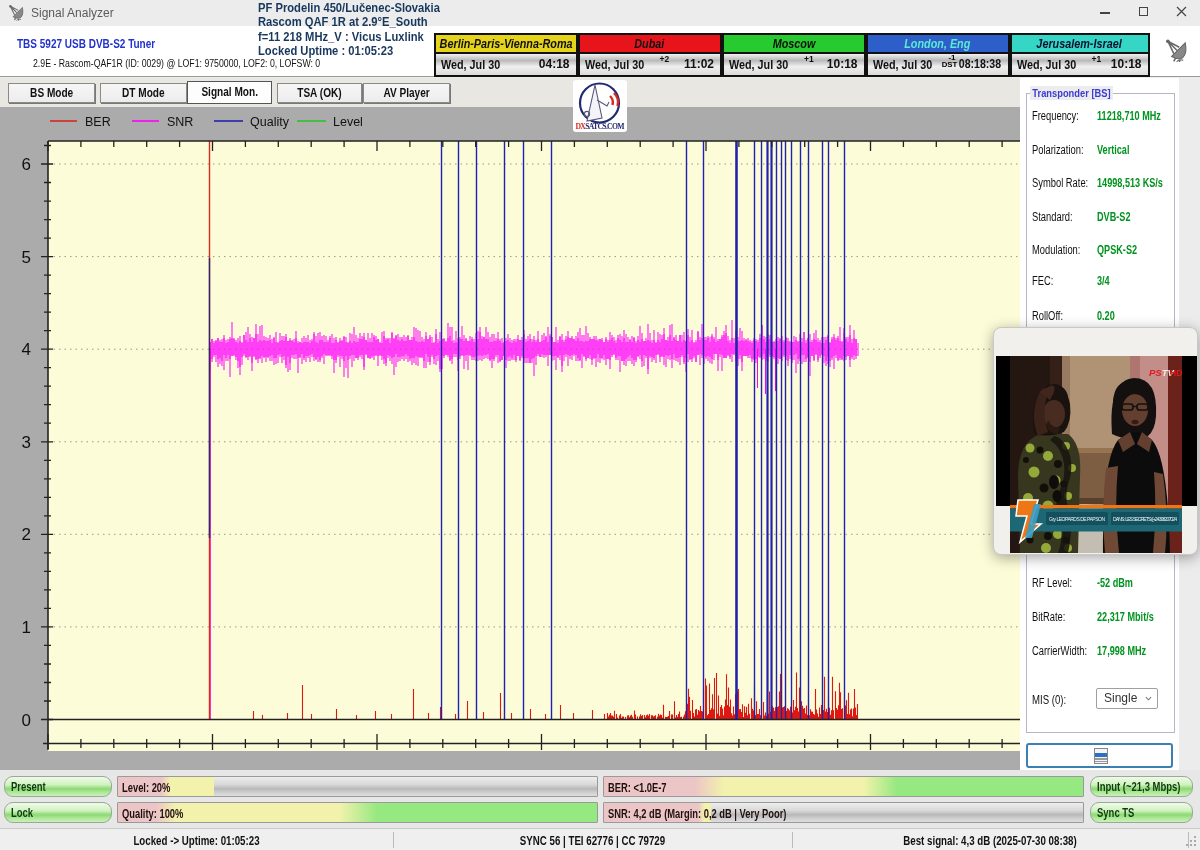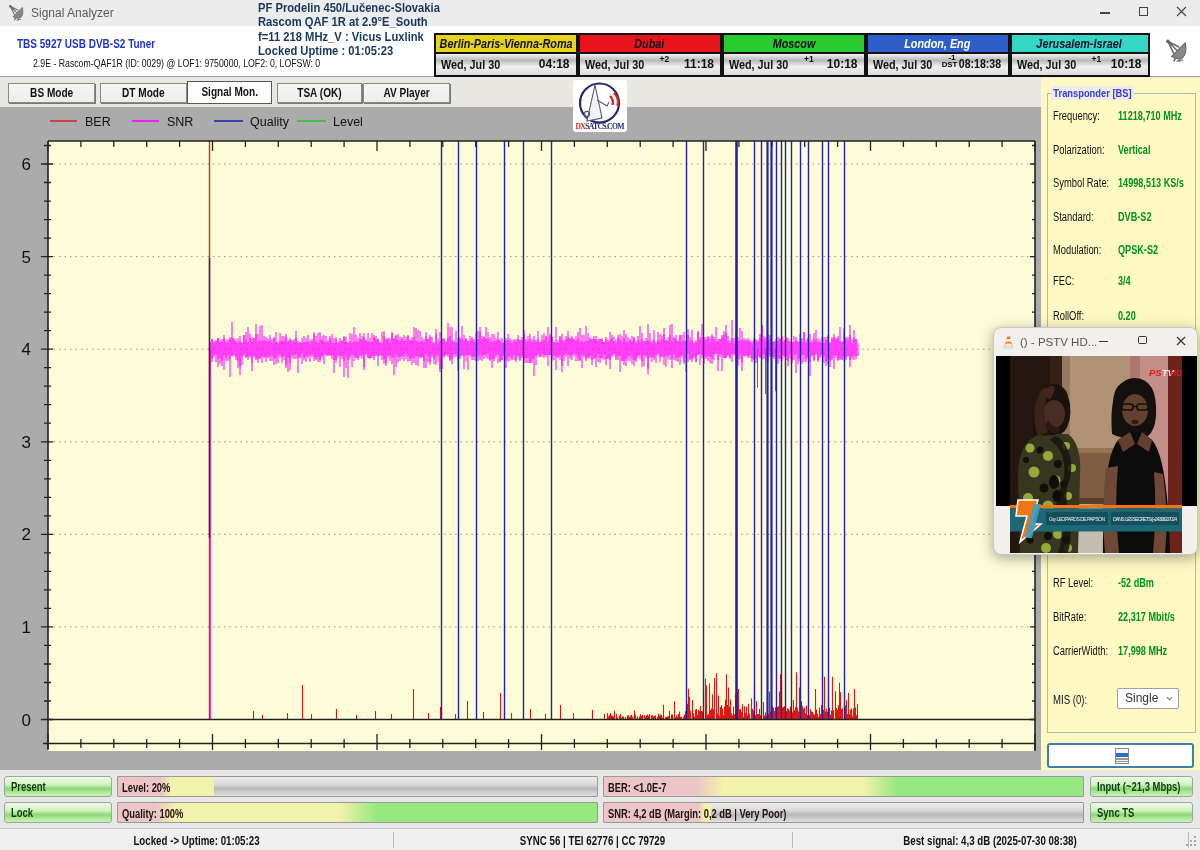--- a/index.html
+++ b/index.html
@@ -23,42 +23,42 @@
 .supd b { display:block; font-size:7.8px; line-height:8px; }
 #dish1 { left:7px; top:4px; width:18px; height:18px; }
 #dish2 { left:1163px; top:38px; width:26px; height:26px; }
 #tabrow { left:0; top:77.5px; width:1041px; height:29.5px; background:#e9e7e2; }
 .tab { position:absolute; top:83px; height:20px; background:linear-gradient(#f6f6f6,#ececec); border:1px solid #8a8a8a; box-shadow:1px 1px 0 #777; font-size:12px; font-weight:bold; color:#111; text-align:center; }
 .tab span { display:inline-block; transform:scaleX(0.84); line-height:18px; }
 .tab.active { top:81px; height:23px; background:#fdfdfd; border:1.5px solid #555; box-shadow:none; font-weight:bold; }
 .tab.active span { line-height:21px; }
 #chartwrap { left:0; top:107px; width:1041px; height:663px; }
 #logo { left:573px; top:80px; width:54px; height:52px; }
-#rightpanel { left:1041px; top:77.5px; width:159px; height:772.5px; background:#fef9c3; }
+#rightpanel { left:1020px; top:77.5px; width:159px; height:772.5px; background:#ffffff; }
 #grpbox { position:absolute; left:6px; top:15px; width:149px; height:640px; border:1px solid #b4b8c4; }
 #grptitle { position:absolute; left:10px; top:8px; background:#ececec; padding:0 3px; font-size:11.8px; font-weight:bold; color:#3a3ad6; transform:scaleX(0.79); transform-origin:left; }
 .tl { position:absolute; left:12px; font-size:12px; color:#111; transform:scaleX(0.78); transform-origin:left; white-space:nowrap; }
 .tv { position:absolute; left:77px; font-size:12px; font-weight:bold; color:#00931e; transform:scaleX(0.76); transform-origin:left; white-space:nowrap; }
 #mislab { position:absolute; left:12px; top:-86px; font-size:12px; color:#111; transform:scaleX(0.80); transform-origin:left; }
 #miscombo { position:absolute; left:76px; top:-93px; width:62px; height:21px; background:#fff; border:1px solid #a0a0a0; border-radius:2px; font-size:12px; color:#333; padding:2px 0 0 7px; }
 #miscombo .chev { position:absolute; right:5px; top:6px; width:7px; height:7px; }
 #savebtn { position:absolute; left:6px; top:665.5px; width:147px; height:25px; background:#fff; border:2px solid #3c7fb1; border-radius:3px; }
 #saveicon { position:absolute; left:66px; top:3px; width:14px; height:16px; border:1px solid #888; background:#f4f4f4; }
 #saveicon .b1 { position:absolute; left:0; top:4px; width:12px; height:4px; background:#2d6fc2; }
 #saveicon .b2 { position:absolute; left:0; top:9px; width:12px; height:1.5px; background:#999; }
 #saveicon .b3 { position:absolute; left:0; top:11.5px; width:12px; height:1.5px; background:#999; }
 #vlc { left:993px; top:326.5px; width:205px; height:228.5px; background:#f2f0ed; border-radius:8px; box-shadow:0 3px 14px rgba(0,0,0,0.35); border:1px solid #c8c8c8; }
 #vlctitle { position:absolute; left:0; top:0; width:100%; height:28px; }
 #vlccone { position:absolute; left:9px; top:7px; }
 #vlctxt { position:absolute; left:26px; top:8px; font-size:11.5px; color:#555; }
 #vlcbtns span { position:absolute; display:block; }
 #vlcvideo { position:absolute; left:1.5px; top:28px; width:201px; height:150px; background:#000; }
 #vlcpic { position:absolute; left:14px; top:0; width:172px; height:196.5px; }
 #botzone { left:0; top:769.5px; width:1200px; height:58.5px; background:#e7e7e7; }
-.gbox { position:absolute; height:21px; border:1px solid #9aa89a; border-radius:3px;
+.gbox { position:absolute; height:21px; border:1px solid #9aa89a; border-radius:9px;
   background:linear-gradient(#eefbe8 0%,#d2f2c2 40%,#8cd972 62%,#aee89a 80%,#c8f2b8 100%);
   font-size:12px; font-weight:bold; color:#0f3c0f; padding:2.5px 0 0 6px; }
 .gbox span { display:inline-block; transform:scaleX(0.79); transform-origin:left; white-space:nowrap; }
 .track { position:absolute; height:21px; border:1px solid #9a9a9a; border-radius:1px;
   background:linear-gradient(#ededed 0%,#d8d8d8 40%,#b8b8b8 62%,#cecece 80%,#dedede 100%); overflow:hidden; }
 .fill { position:absolute; left:0; top:0; height:100%; }
 .blab { position:absolute; left:4px; top:3.5px; font-size:12px; font-weight:bold; color:#201010; transform:scaleX(0.78); transform-origin:left; white-space:nowrap; }
 #statusbar { left:0; top:828px; width:1200px; height:22px; background:#efefef; border-top:1px solid #c9c9c9; }
 .sbsep { position:absolute; top:3px; width:1px; height:16px; background:#bbb; }
 .sbtxt { position:absolute; top:4.5px; font-size:12px; font-weight:bold; color:#111; text-align:center; transform:scaleX(0.81); }
@@ -96,35 +96,35 @@
       <span class="ct" style="">04:18</span>
     </div>
 </div>
 <div class="clk" style="left:577.5px;width:144.5px">
   <div class="clkh" style="background:#e8141c;color:#111">
       <span>Dubai</span>
     </div>
   <div class="clkd">
       <span class="cd">Wed, Jul 30</span>
       <span class="sup">+2</span>
-      <span class="ct" style="">11:18</span>
+      <span class="ct" style="">11:02</span>
     </div>
 </div>
 <div class="clk" style="left:722.0px;width:143.5px">
   <div class="clkh" style="background:#27cb30;color:#111">
       <span>Moscow</span>
     </div>
   <div class="clkd">
       <span class="cd">Wed, Jul 30</span>
       <span class="sup">+1</span>
       <span class="ct" style="">10:18</span>
     </div>
 </div>
 <div class="clk" style="left:865.5px;width:144.0px">
-  <div class="clkh" style="background:#2d5ec9;color:#ffffff">
+  <div class="clkh" style="background:#2d5ec9;color:#5eead4">
       <span>London, Eng</span>
     </div>
   <div class="clkd">
       <span class="cd">Wed, Jul 30</span>
       <span class="supd">
         <i>-1</i>
         <b>DST</b>
       </span>
       <span class="ct" style="transform:scaleX(0.88);transform-origin:right;">08:18:38</span>
     </div>
@@ -293,32 +293,20 @@
         <rect x="9" y="1" width="2" height="2"></rect>
         <rect x="9" y="5" width="2" height="2"></rect>
         <rect x="5" y="5" width="2" height="2"></rect>
         <rect x="9" y="9" width="2" height="2"></rect>
         <rect x="5" y="9" width="2" height="2"></rect>
         <rect x="1" y="9" width="2" height="2"></rect>
       </g>
     </svg>
 </div>
 <div class="abs" id="vlc">
-  <div id="vlctitle">
-    <span id="vlccone"><svg viewBox="0 0 12 15" width="11" height="15">
-<path d="M4.6 1 L7.4 1 L10.6 12.4 L1.4 12.4 Z" fill="#f07800"></path>
-<path d="M3.9 3.8 L8.1 3.8 L8.9 6.7 L3.1 6.7 Z" fill="#ffffff"></path>
-<path d="M2.9 8.6 L9.1 8.6 L9.9 11.4 L2.1 11.4 Z" fill="#ffffff" opacity="0.85"></path>
-<ellipse cx="6" cy="12.8" rx="5.6" ry="1.6" fill="#e8e8e8" stroke="#bbb" stroke-width="0.4"></ellipse>
-</svg></span>
-    <span id="vlctxt">() - PSTV HD...</span>
-    <span id="vlcbtns"><span style="left:105px;top:13px;width:9px;height:1.5px;background:#333"></span><span style="left:144px;top:8px;width:8.5px;height:8.5px;border:1.3px solid #333;border-radius:1.5px"></span><svg style="position:absolute;left:182px;top:8px" width="10" height="10" viewBox="0 0 10 10">
-          <path d="M1 1 L9 9 M9 1 L1 9" stroke="#333" stroke-width="1.2"></path>
-        </svg></span>
-  </div>
   <div id="vlcvideo">
       <div id="vlcpic"><svg viewBox="0 0 172 197" width="172" height="197" preserveAspectRatio="none">
 <rect width="172" height="197" fill="#1c120d"></rect>
 <rect x="118" y="0" width="54" height="197" fill="#d89d97"></rect>
 <rect x="118" y="0" width="12" height="197" fill="#c08379"></rect>
 <rect x="158" y="0" width="14" height="197" fill="#75251e"></rect>
 <rect x="50" y="0" width="70" height="197" fill="#c2a282"></rect>
 <rect x="50" y="0" width="10" height="197" fill="#a8876a"></rect>
 <rect x="0" y="0" width="52" height="197" fill="#261812"></rect>
 <rect x="40" y="0" width="12" height="197" fill="#40281c" opacity="0.7"></rect>

